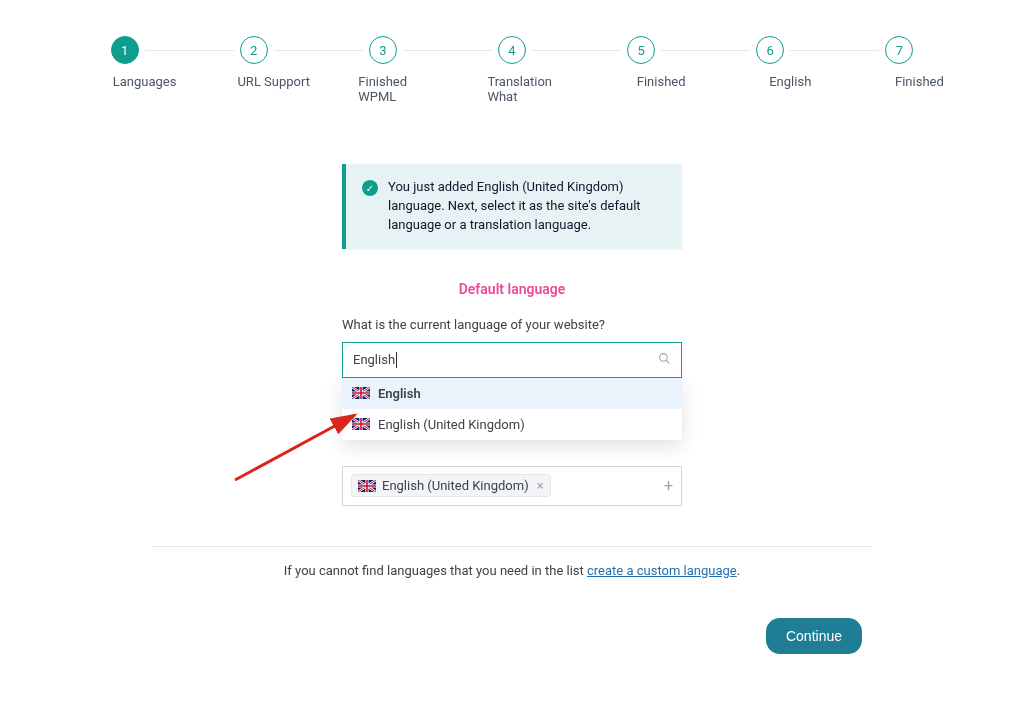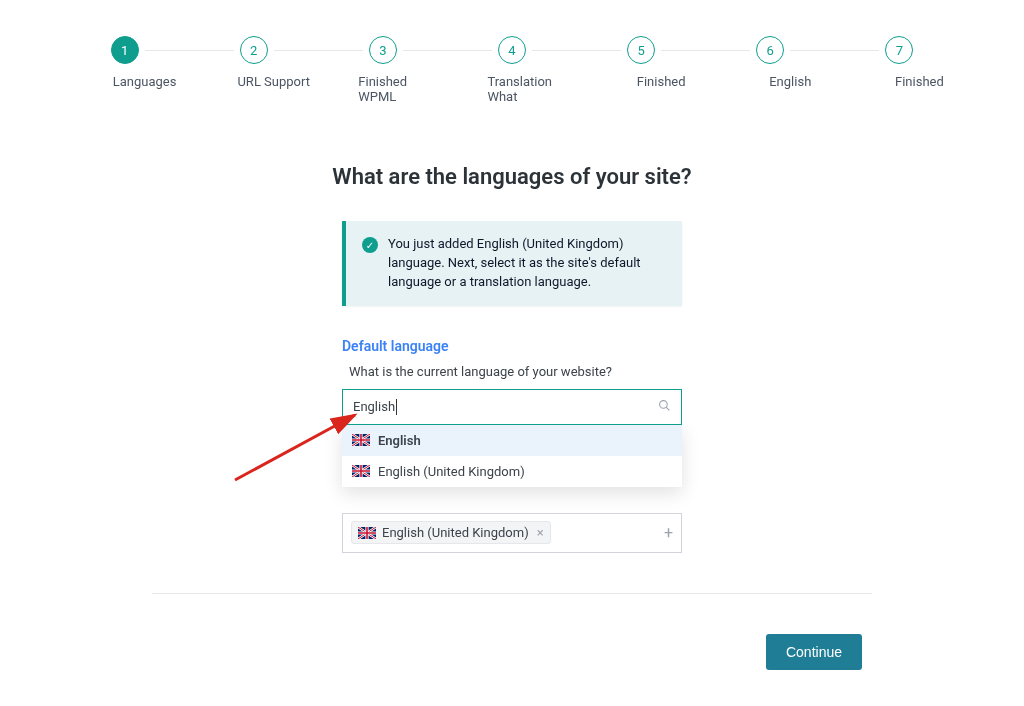--- a/index.html
+++ b/index.html
@@ -45,22 +45,22 @@
     width: 340px;
   }
   .check-icon {
     width:16px; height:16px; border-radius:50%; background:#0f9e8e; color:#fff;
     display:flex; align-items:center; justify-content:center; font-size:10px; flex-shrink:0;
     margin-top:2px;
   }
   .notice-text { font-size:13px; line-height:1.45; color:#0f172a; }
 
   .field-group { width:340px; margin: 0 auto; }
-  .field-title { font-weight:600; font-size:14px; color:#3b82f6; margin-bottom:10px;}
-  .field-sub { font-size:13px; color:#3c434a; margin-bottom:10px;margin-left:7px;}
+  .field-title { font-weight:600; font-size:14px; color:#ec4899; margin-bottom:20px;text-align:center;}
+  .field-sub { font-size:13px; color:#3c434a; margin-bottom:10px;}
 
   .select-input {
     width:100%; height:36px; border:1px solid #0f9e8e; border-radius:0;
     display:flex; align-items:center; padding:0 10px; font-size:13px;
     position:relative; background:#fff;
   }
   .select-input .cursor { border-right:1px solid #333; height:16px; margin-left:1px; animation: blink 1s step-end infinite;}
   @keyframes blink { 50% { opacity:0; } }
   .search-glyph { margin-left:auto; color:#9ca3af; font-size:13px; }
 
@@ -91,21 +91,21 @@
   .plus { margin-left:auto; color:#9ca3af; font-size:16px; cursor:pointer;}
 
   .divider { width:720px; height:1px; background:#e5e7eb; margin:40px auto 16px;}
 
   .footnote { text-align:center; font-size:13px; color:#3c434a;}
   .footnote a { color:#2271b1; text-decoration:underline;}
 
   .continue-wrap { width:720px; margin: 40px auto 0; display:flex; justify-content:flex-end; padding-right:10px;}
   .continue-btn {
     background:#1f7e95; color:#fff; border:none; padding:10px 20px;
-    font-size:14px; border-radius:3px; cursor:pointer;
+    font-size:14px; border-radius:14px; cursor:pointer;
   }
 
   
   .arrow-svg { position:absolute; left:225px; top:390px; pointer-events:none; }
 </style>
 </head>
 <body>
 
 <div class="container">
 
@@ -140,21 +140,20 @@
     <div class="step-label">English</div>
     <div class="step-line"></div>
       </div>
       <div class="step">
     <div class="step-circle">7</div>
     <div class="step-label">Finished</div>
     </div>
     </div>
 
   <div class="main">
-    <h1 class="heading">What are the languages of your site?</h1>
 
     <div class="notice">
       <span class="check-icon">✓</span>
       <div class="notice-text">You just added English (United Kingdom) language. Next, select it as the site's default language or a translation language.</div>
     </div>
 
     <div class="field-group">
       <div class="field-title">Default language</div>
       <div class="field-sub">What is the current language of your website?</div>
 
@@ -210,20 +209,23 @@
           </span>
         <span>English (United Kingdom)</span>
         <span class="tag-x">×</span>
       </span>
       <span class="plus">+</span>
     </div>
   </div>
 
   <div class="divider"></div>
 
+  <div class="footnote">
+    <span>If you cannot find languages that you need in the list </span><a href="#">create a custom language</a><span>.</span>
+  </div>
 
   <div class="continue-wrap">
     <button class="continue-btn">Continue</button>
   </div>
 
   <svg class="arrow-svg" width="150" height="100">
     <defs>
         <marker id="ah" markerWidth="10" markerHeight="10" refX="8" refY="3" orient="auto">
           <path d="M0,0 L0,6 L9,3 z" fill="#d9251c"></path>
         </marker>

